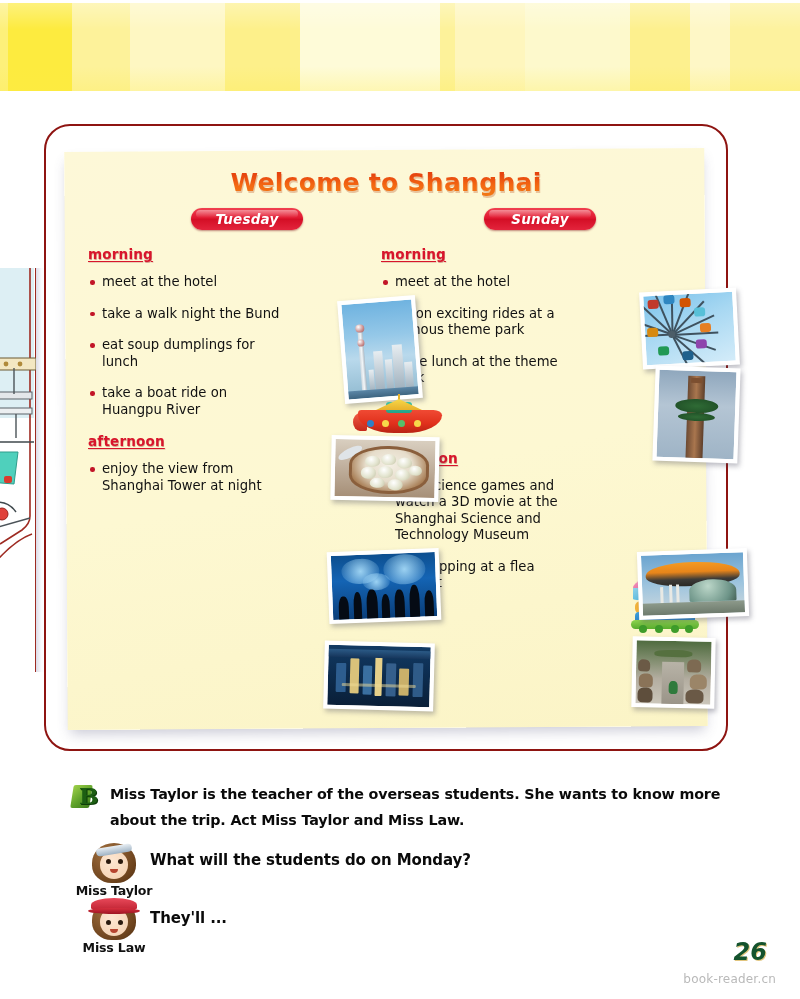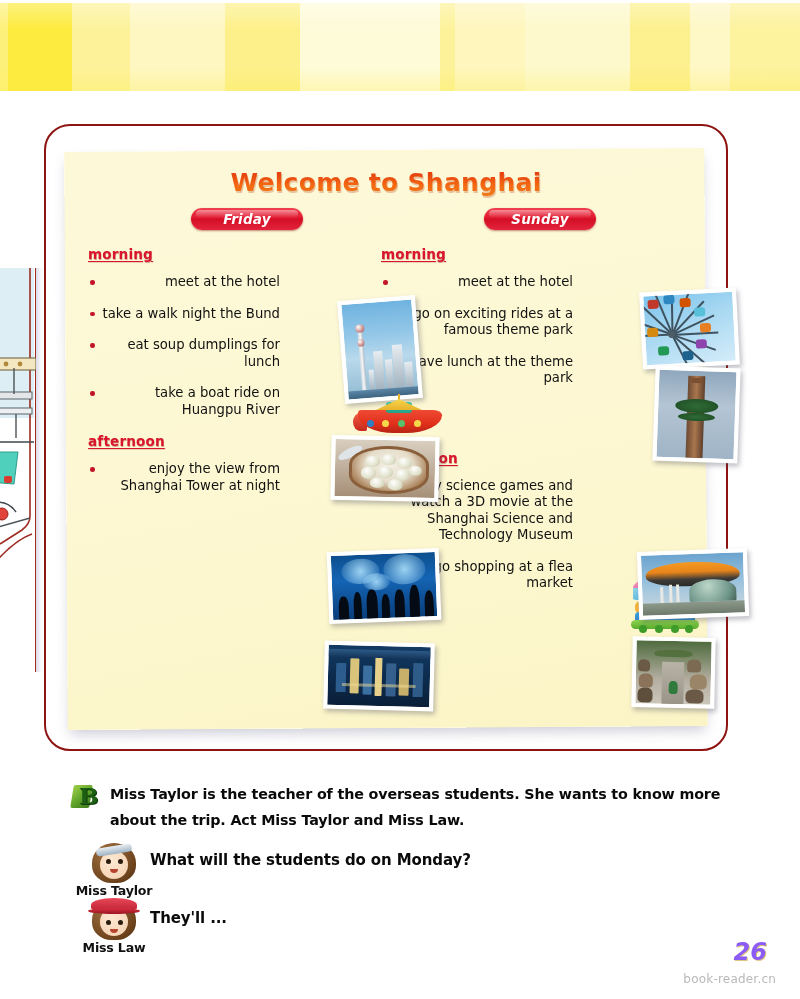--- a/index.html
+++ b/index.html
@@ -102,21 +102,20 @@
     text-shadow:0.5px 0.5px 0 rgba(140,10,20,.35);
     letter-spacing:.2px;
   }
 
   ul.acts{list-style:none;margin:12px 0 0 0;padding:0;}
   ul.acts li{
     position:relative;padding-left:14px;margin-bottom:15px;
     font-size:13.2px;line-height:16.5px;color:#111111;
     font-family:"DejaVu Sans",sans-serif;font-weight:500;
     max-width:178px;
-    text-align:right;
   }
   ul.acts li::before{
     content:"";position:absolute;left:2px;top:6px;
     width:4.5px;height:4.5px;border-radius:50%;background:#c21527;
   }
   .acts-aft li{margin-bottom:17px;}
 
   
   .photo{
     position:absolute;background:#ffffff;padding:4px;
@@ -255,21 +254,21 @@
   .line-q{position:absolute;left:78px;top:70px;font-size:15px;font-weight:bold;color:#0a0a0a;
     font-family:"DejaVu Sans",sans-serif;letter-spacing:-.1px;}
   .line-a{position:absolute;left:78px;top:128px;font-size:15px;font-weight:bold;color:#0a0a0a;
     font-family:"DejaVu Sans",sans-serif;letter-spacing:-.1px;}
 
   
   .page-num{
     position:absolute;right:33px;top:938px;
     font-size:24px;font-weight:bold;font-style:italic;
     font-family:"DejaVu Sans",sans-serif;
-    color:#8b5cf6;text-shadow:1px 1px 0 rgba(200,150,20,.55);
+    color:#14532d;text-shadow:1px 1px 0 rgba(200,150,20,.55);
   }
   .watermark{
     position:absolute;right:24px;top:972px;
     font-size:12px;color:#b9b9b9;letter-spacing:.2px;
     font-family:"DejaVu Sans",sans-serif;
   }
 </style>
 </head>
 <body>
 
@@ -309,21 +308,21 @@
 </div>
 
 <div class="outer-frame"></div>
 
 <div class="cream-panel">
   <div class="panel-inner">
 
     <div class="title-shadow">Welcome to Shanghai</div>
     <div class="title">Welcome to Shanghai</div>
 
-    <div class="day-badge badge-monday">Friday</div>
+    <div class="day-badge badge-monday">Tuesday</div>
     <div class="day-badge badge-tuesday">Sunday</div>
 
     <div class="col col-mon">
       <div class="part-head">morning</div>
       <ul class="acts">
         <li>meet at the hotel</li>
         <li>take a walk night the Bund</li>
         <li>eat soup dumplings for lunch</li>
         <li>take a boat ride on Huangpu River</li>
       </ul>

